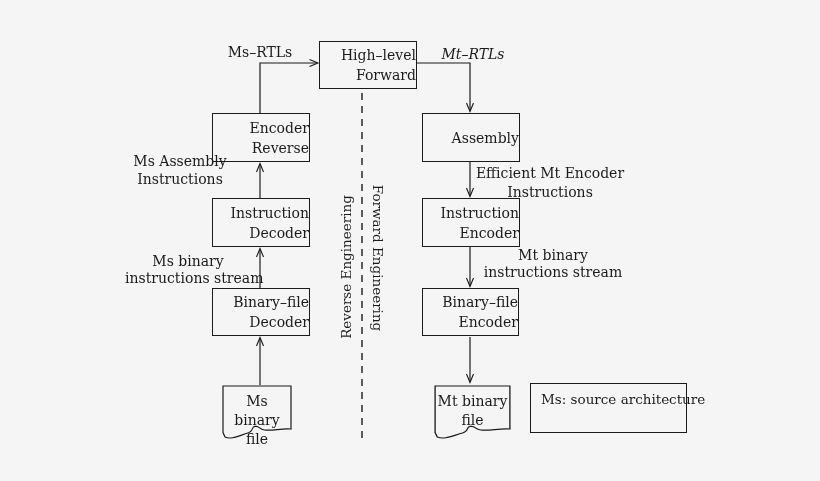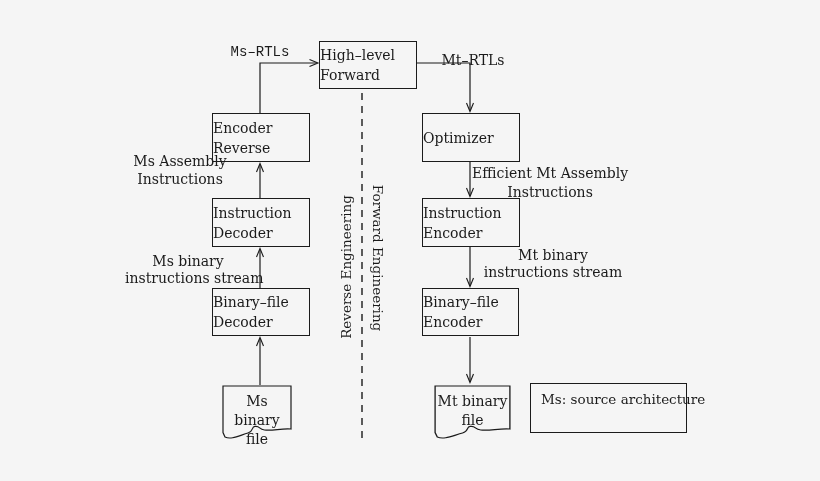--- a/index.html
+++ b/index.html
@@ -23,21 +23,21 @@
     position: absolute;
     left: 0; top: 0;
     width: 820px; height: 481px;
   }
   .box {
     position: absolute;
     border: 1.4px solid var(--ink);
     background: var(--bg);
     display: flex;
     flex-direction: column;
-    align-items: flex-start;
+    align-items: flex-end;
     justify-content: center;
     font-size: 14px;
     line-height: 20px;
     text-align: center;
     box-sizing: border-box;
   }
   .lbl {
     position: absolute;
     font-size: 14px;
     line-height: 18px;
@@ -125,21 +125,21 @@
     <div>Instruction</div>
     <div>Decoder</div>
   </div>
 
   <div class="box" style="left:212px; top:288px; width:98px; height:48px;">
     <div>Binary–file</div>
     <div>Decoder</div>
   </div>
 
   <div class="box" style="left:422px; top:113px; width:98px; height:49px;">
-    <div>Optimizer</div>
+    <div>Assembly</div>
   </div>
 
   <div class="box" style="left:422px; top:198px; width:98px; height:49px;">
     <div>Instruction</div>
     <div>Encoder</div>
   </div>
 
   <div class="box" style="left:422px; top:288px; width:97px; height:48px;">
     <div>Binary–file</div>
     <div>Encoder</div>
@@ -158,40 +158,40 @@
   <div class="file" style="left:434px; top:385px; width:77px; height:56px;">
     <svg viewBox="0 0 70 56" preserveAspectRatio="none">
       <path d="M1,1 L69,1 L69,44 C59,43.2 51,46 42.5,45 C36.5,44.3 38.5,40.8 33,41.4 C29,41.9 32,46.3 26,48 C17,50.6 9,55 3,52 L1,47.5 Z" stroke-width="1.2"></path>
     </svg>
     <div class="file-text">
       <div>Mt binary</div>
       <div>file</div>
     </div>
   </div>
 
-  <div class="lbl" style="left:224px; top:43px; width:72px;font-family:Liberation Mono, monospace;">
+  <div class="lbl" style="left:224px; top:43px; width:72px;">
     <div>Ms–RTLs</div>
   </div>
 
-  <div class="lbl" style="left:437px; top:51px; width:72px;">
+  <div class="lbl" style="left:437px; top:45px; width:72px;font-style:italic;">
     <div>Mt–RTLs</div>
   </div>
 
   <div class="lbl" style="left:120px; top:152px; width:120px;">
     <div>Ms Assembly</div>
     <div>Instructions</div>
   </div>
 
   <div class="lbl" style="left:125px; top:253px; width:126px; line-height:17px;">
     <div>Ms binary</div>
     <div>instructions stream</div>
   </div>
 
   <div class="lbl" style="left:470px; top:164px; width:160px; line-height:19px;">
-    <div>Efficient Mt Assembly</div>
+    <div>Efficient Mt Encoder</div>
     <div>Instructions</div>
   </div>
 
   <div class="lbl" style="left:473px; top:247px; width:160px; line-height:17px;">
     <div>Mt binary</div>
     <div>instructions stream</div>
   </div>
 
   <div class="rot ccw" style="left:346px; top:267px;">Reverse Engineering</div>
   <div class="rot cw" style="left:378px; top:258px;">Forward Engineering</div>

